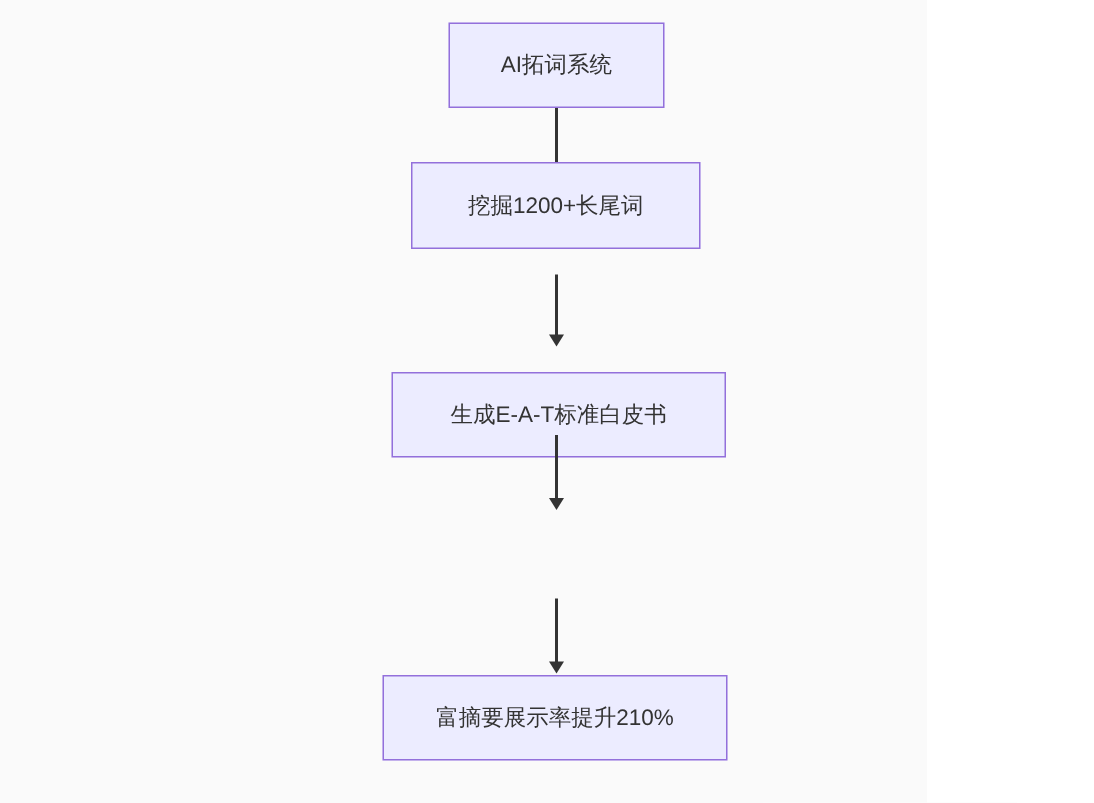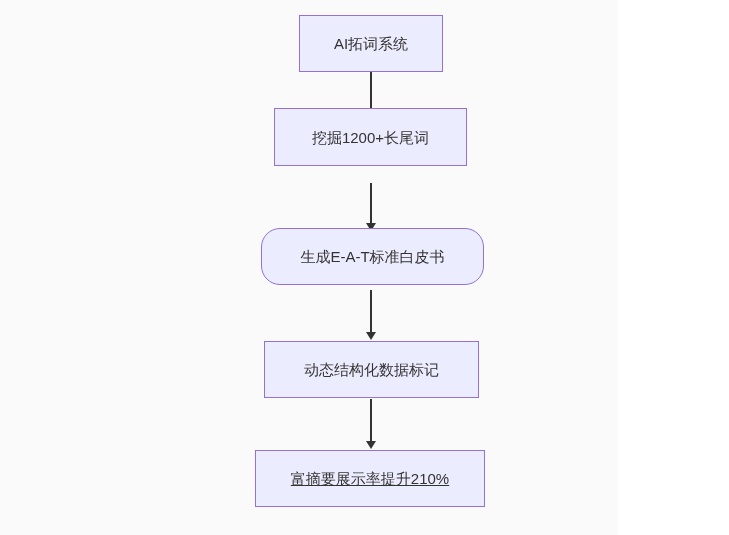--- a/index.html
+++ b/index.html
@@ -74,35 +74,32 @@
 
   <div class="node" style="left:274px; top:108px; width:193px; height:58px;">
     <span>挖掘1200+长尾词</span>
   </div>
 
   <div class="edge" style="left:366px; top:183px; height:48px;">
     <div class="line"></div>
     <div class="head"></div>
   </div>
 
-  <div class="node" style="left:261px; top:228px; width:223px; height:57px;border-radius:19px;">
+  <div class="node" style="left:261px; top:248px; width:223px; height:57px;">
     <span>生成E-A-T标准白皮书</span>
   </div>
 
   <div class="edge" style="left:366px; top:290px; height:50px;">
     <div class="line"></div>
     <div class="head"></div>
   </div>
 
-  <div class="node" style="left:264px; top:341px; width:215px; height:57px;">
-    <span>动态结构化数据标记</span>
-  </div>
 
   <div class="edge" style="left:366px; top:399px; height:50px;">
     <div class="line"></div>
     <div class="head"></div>
   </div>
 
-  <div class="node" style="left:255px; top:450px; width:230px; height:57px;text-decoration:underline;">
+  <div class="node" style="left:255px; top:450px; width:230px; height:57px;">
     <span>富摘要展示率提升210%</span>
   </div>
 
 </div>
 
 </body></html>

